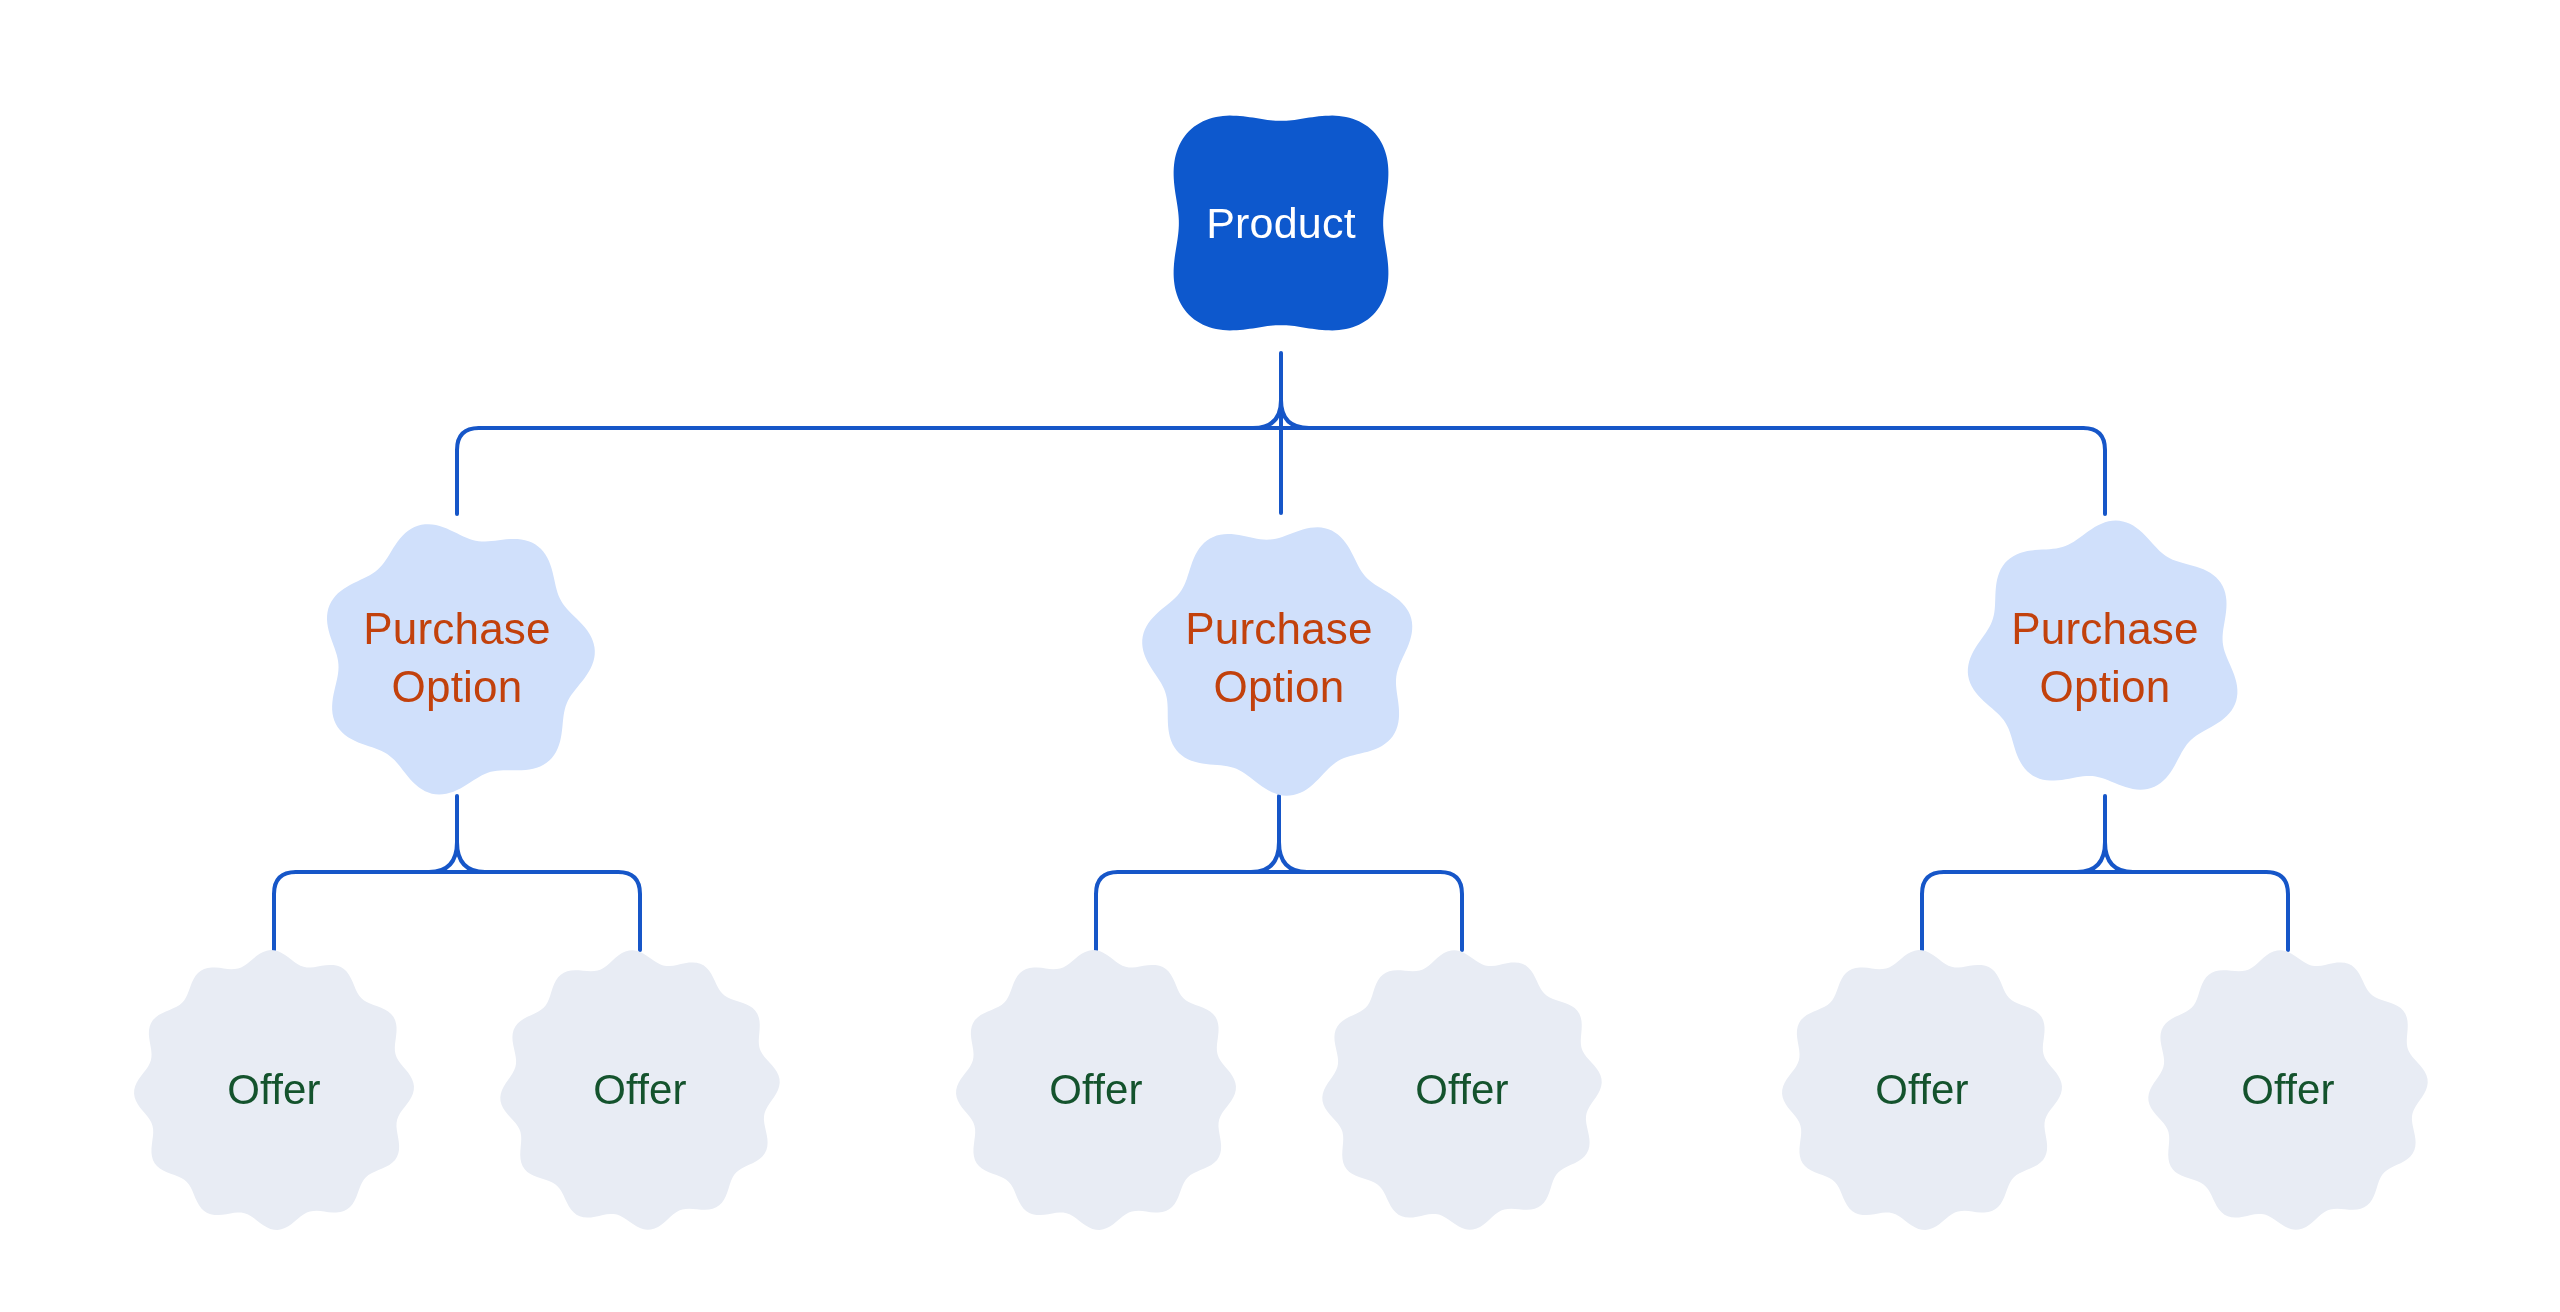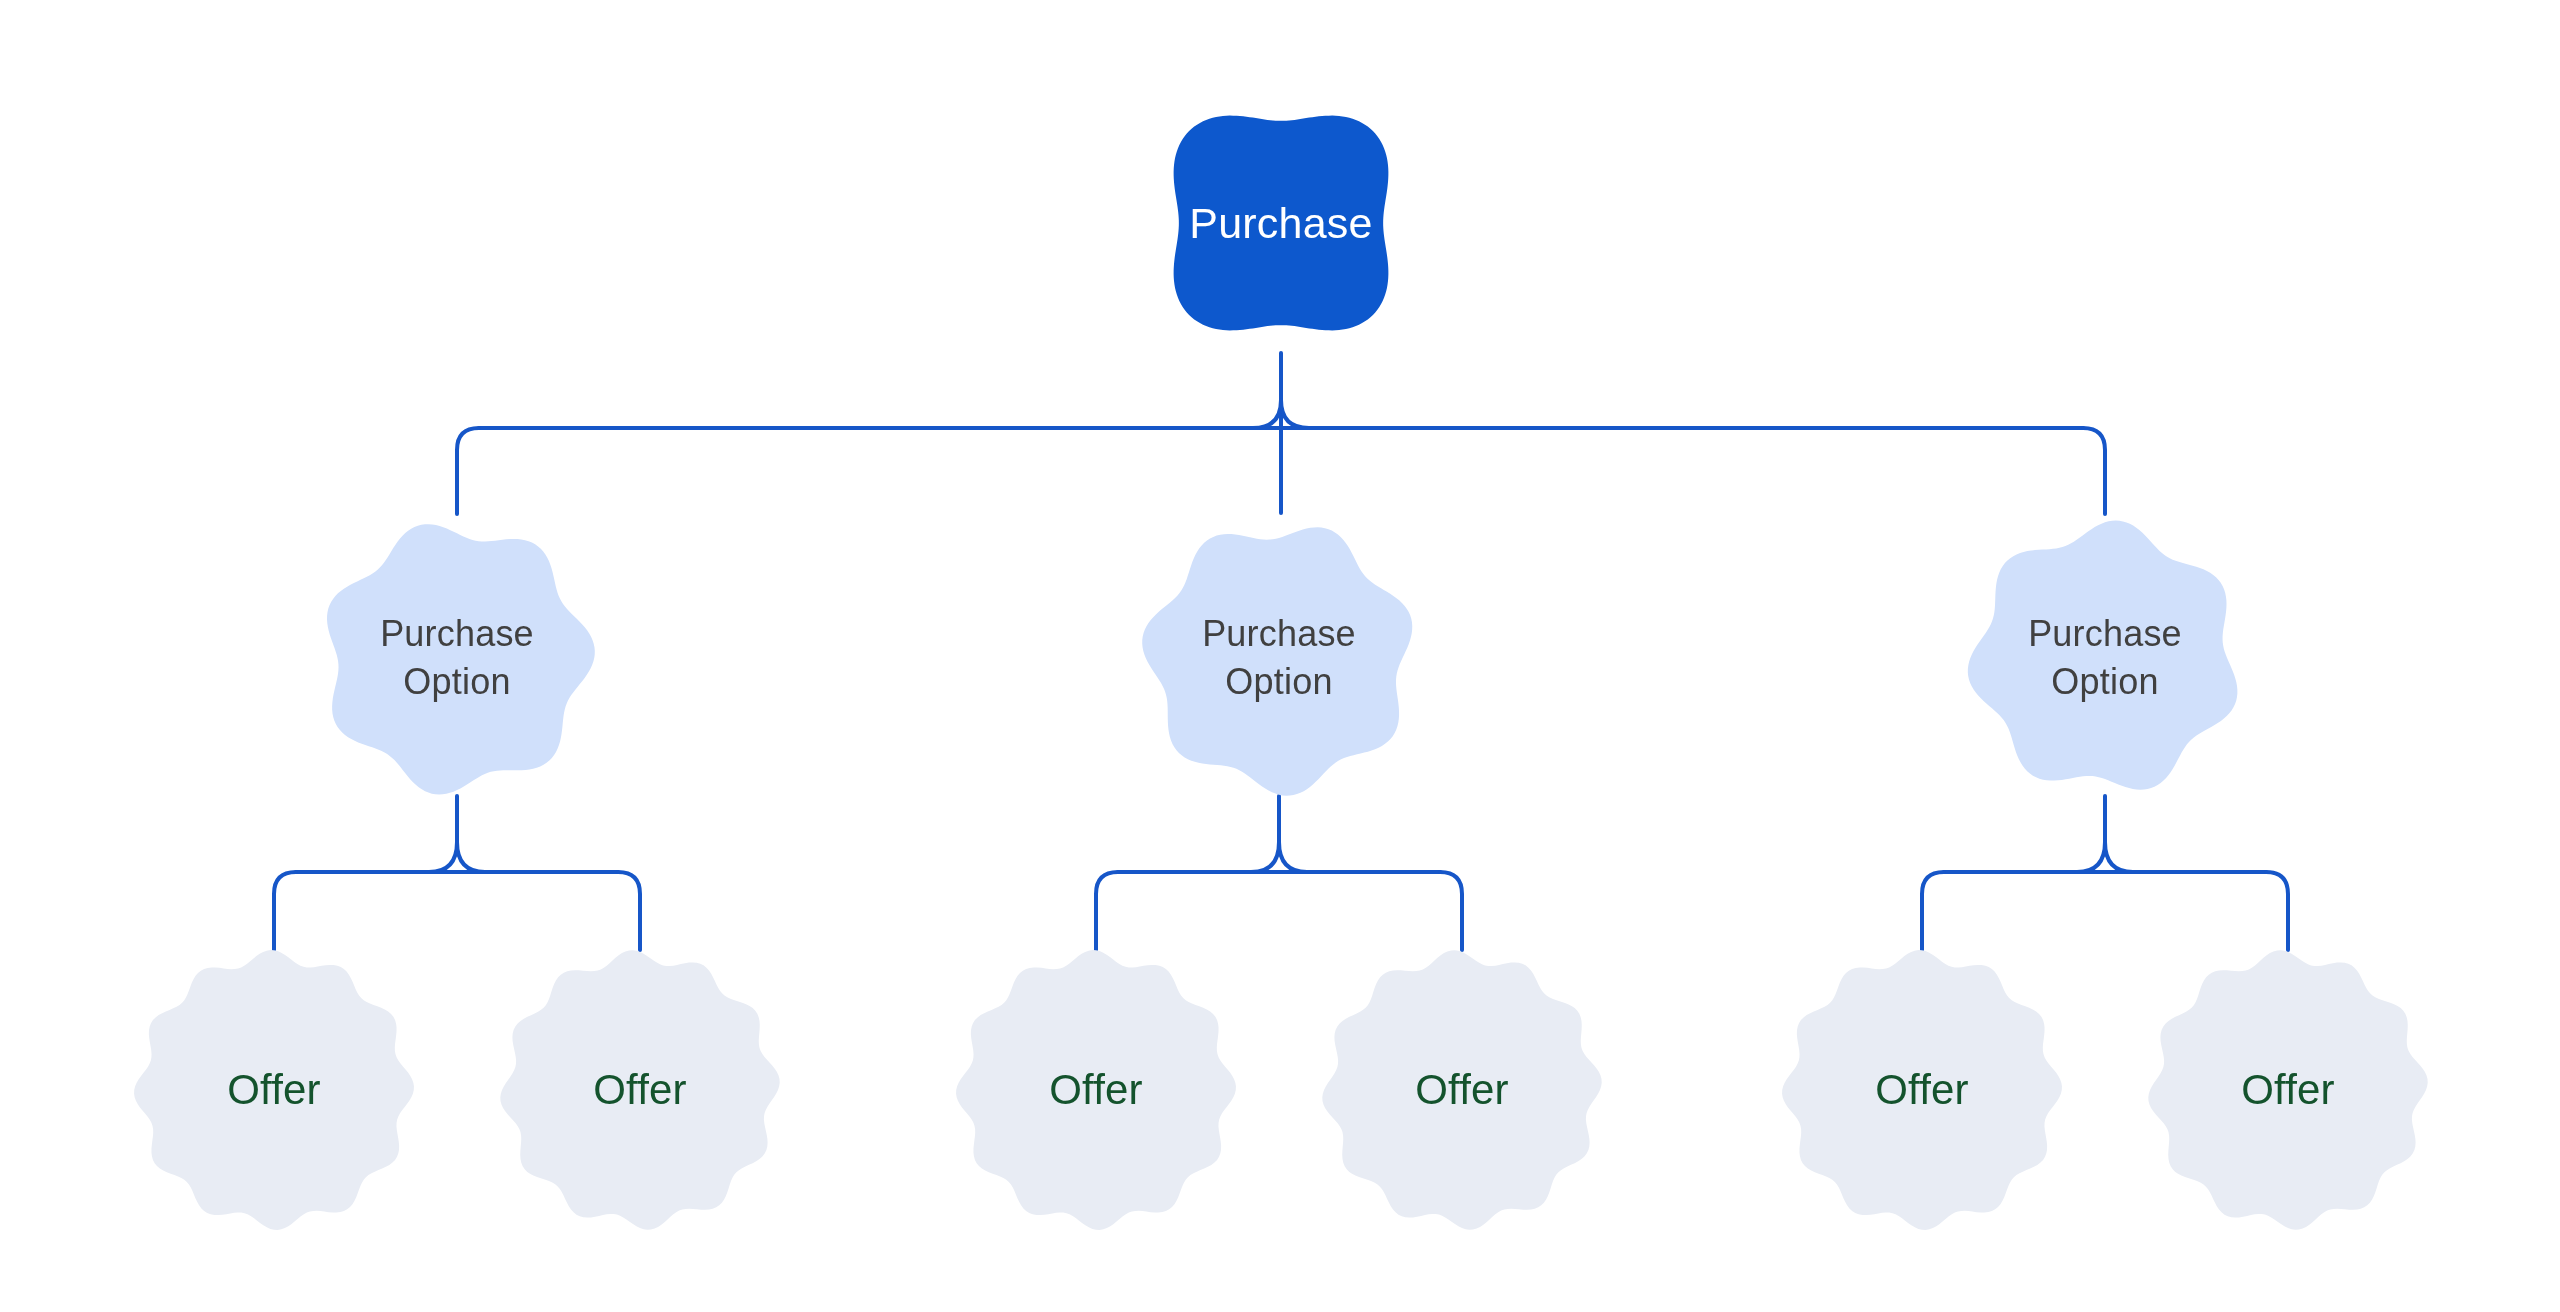--- a/index.html
+++ b/index.html
@@ -30,21 +30,21 @@
     align-items: center;
     justify-content: center;
     text-align: center;
     font-weight: 500;
     letter-spacing: 0.2px;
   }
   .node.product { left: 1150px; top: 93px; width: 262px; height: 260px; }
   .node.product .label { color: #ffffff; font-size: 43px; }
 
   .node.po { width: 280px; height: 276px; top: 520px; }
-  .node.po .label { color: #404040; font-size: 36px; line-height: 1.32; padding: 0 42px; text-align: center; }
+  .node.po .label { color: #c2410c; font-size: 44px; line-height: 1.32; padding: 0 42px; text-align: center; }
   .node.po.po-0 { left: 317px; }
   .node.po.po-1 { left: 1139px; }
   .node.po.po-2 { left: 1965px; }
 
   .node.offer { width: 282px; height: 280px; top: 950px; }
   .node.offer .label { color: #14532d; font-size: 42px; }
   .node.offer.of-0 { left: 133px; }
   .node.offer.of-1 { left: 499px; }
   .node.offer.of-2 { left: 955px; }
   .node.offer.of-3 { left: 1321px; }
@@ -86,21 +86,21 @@
       <path d="M1944 872 H2266"></path>
       <path d="M1922 950 V894 Q1922 872 1944 872"></path>
       <path d="M2288 950 V894 Q2288 872 2266 872"></path>
     </g>
   </svg>
 
   <div class="node product">
     <svg class="blob" viewBox="0 0 200 200" aria-hidden="true">
       <path fill="#0d58cd" d="M178.57 100.00L178.60 102.06L178.70 104.12L178.85 106.21L179.06 108.31L179.32 110.44L179.63 112.61L179.96 114.82L180.32 117.07L180.70 119.37L181.07 121.72L181.43 124.12L181.77 126.57L182.06 129.06L182.31 131.60L182.49 134.17L182.59 136.77L182.60 139.40L182.50 142.04L182.30 144.68L181.96 147.32L181.50 149.94L180.89 152.53L180.14 155.08L179.25 157.58L178.20 160.00L176.99 162.35L175.64 164.60L174.14 166.76L172.49 168.80L170.71 170.71L168.80 172.49L166.76 174.14L164.60 175.64L162.35 176.99L160.00 178.20L157.58 179.25L155.08 180.14L152.53 180.89L149.94 181.50L147.32 181.96L144.68 182.30L142.04 182.50L139.40 182.60L136.77 182.59L134.17 182.49L131.60 182.31L129.06 182.06L126.57 181.77L124.12 181.43L121.72 181.07L119.37 180.70L117.07 180.32L114.82 179.96L112.61 179.63L110.44 179.32L108.31 179.06L106.21 178.85L104.12 178.70L102.06 178.60L100.00 178.57L97.94 178.60L95.88 178.70L93.79 178.85L91.69 179.06L89.56 179.32L87.39 179.63L85.18 179.96L82.93 180.32L80.63 180.70L78.28 181.07L75.88 181.43L73.43 181.77L70.94 182.06L68.40 182.31L65.83 182.49L63.23 182.59L60.60 182.60L57.96 182.50L55.32 182.30L52.68 181.96L50.06 181.50L47.47 180.89L44.92 180.14L42.42 179.25L40.00 178.20L37.65 176.99L35.40 175.64L33.24 174.14L31.20 172.49L29.29 170.71L27.51 168.80L25.86 166.76L24.36 164.60L23.01 162.35L21.80 160.00L20.75 157.58L19.86 155.08L19.11 152.53L18.50 149.94L18.04 147.32L17.70 144.68L17.50 142.04L17.40 139.40L17.41 136.77L17.51 134.17L17.69 131.60L17.94 129.06L18.23 126.57L18.57 124.12L18.93 121.72L19.30 119.37L19.68 117.07L20.04 114.82L20.37 112.61L20.68 110.44L20.94 108.31L21.15 106.21L21.30 104.12L21.40 102.06L21.43 100.00L21.40 97.94L21.30 95.88L21.15 93.79L20.94 91.69L20.68 89.56L20.37 87.39L20.04 85.18L19.68 82.93L19.30 80.63L18.93 78.28L18.57 75.88L18.23 73.43L17.94 70.94L17.69 68.40L17.51 65.83L17.41 63.23L17.40 60.60L17.50 57.96L17.70 55.32L18.04 52.68L18.50 50.06L19.11 47.47L19.86 44.92L20.75 42.42L21.80 40.00L23.01 37.65L24.36 35.40L25.86 33.24L27.51 31.20L29.29 29.29L31.20 27.51L33.24 25.86L35.40 24.36L37.65 23.01L40.00 21.80L42.42 20.75L44.92 19.86L47.47 19.11L50.06 18.50L52.68 18.04L55.32 17.70L57.96 17.50L60.60 17.40L63.23 17.41L65.83 17.51L68.40 17.69L70.94 17.94L73.43 18.23L75.88 18.57L78.28 18.93L80.63 19.30L82.93 19.68L85.18 20.04L87.39 20.37L89.56 20.68L91.69 20.94L93.79 21.15L95.88 21.30L97.94 21.40L100.00 21.43L102.06 21.40L104.12 21.30L106.21 21.15L108.31 20.94L110.44 20.68L112.61 20.37L114.82 20.04L117.07 19.68L119.37 19.30L121.72 18.93L124.12 18.57L126.57 18.23L129.06 17.94L131.60 17.69L134.17 17.51L136.77 17.41L139.40 17.40L142.04 17.50L144.68 17.70L147.32 18.04L149.94 18.50L152.53 19.11L155.08 19.86L157.58 20.75L160.00 21.80L162.35 23.01L164.60 24.36L166.76 25.86L168.80 27.51L170.71 29.29L172.49 31.20L174.14 33.24L175.64 35.40L176.99 37.65L178.20 40.00L179.25 42.42L180.14 44.92L180.89 47.47L181.50 50.06L181.96 52.68L182.30 55.32L182.50 57.96L182.60 60.60L182.59 63.23L182.49 65.83L182.31 68.40L182.06 70.94L181.77 73.43L181.43 75.88L181.07 78.28L180.70 80.63L180.32 82.93L179.96 85.18L179.63 87.39L179.32 89.56L179.06 91.69L178.85 93.79L178.70 95.88L178.60 97.94L178.57 100.00Z"></path>
     </svg>
-    <div class="label">Purchase</div>
+    <div class="label">Product</div>
   </div>
 
   <div class="node po po-0">
     <svg class="blob" viewBox="0 0 200 200" aria-hidden="true">
       <path fill="#d0e0fb" d="M199.45 100.00L198.81 102.59L197.91 105.13L196.78 107.62L195.45 110.03L193.97 112.37L192.37 114.63L190.70 116.81L189.00 118.92L187.33 120.97L185.71 122.97L184.19 124.94L182.79 126.90L181.53 128.87L180.43 130.87L179.50 132.93L178.72 135.05L178.10 137.25L177.61 139.54L177.22 141.93L176.92 144.41L176.65 146.97L176.40 149.61L176.10 152.30L175.74 155.03L175.27 157.76L174.66 160.46L173.88 163.10L172.92 165.65L171.74 168.08L170.35 170.35L168.74 172.43L166.91 174.31L164.88 175.97L162.67 177.39L160.29 178.57L157.78 179.52L155.15 180.25L152.45 180.77L149.71 181.11L146.94 181.31L144.19 181.38L141.47 181.39L138.81 181.36L136.21 181.33L133.70 181.35L131.27 181.45L128.92 181.66L126.65 182.01L124.44 182.51L122.29 183.18L120.17 184.02L118.07 185.02L115.97 186.17L113.85 187.44L111.69 188.81L109.49 190.25L107.22 191.70L104.88 193.13L102.47 194.49L100.00 195.74L97.46 196.83L94.88 197.73L92.26 198.39L89.62 198.80L86.98 198.92L84.36 198.75L81.78 198.28L79.27 197.52L76.84 196.47L74.50 195.17L72.26 193.63L70.14 191.90L68.13 190.00L66.23 187.98L64.42 185.90L62.70 183.77L61.05 181.66L59.44 179.60L57.86 177.61L56.27 175.74L54.66 174.00L52.99 172.39L51.24 170.94L49.41 169.63L47.47 168.46L45.41 167.42L43.23 166.47L40.94 165.59L38.55 164.75L36.08 163.92L33.54 163.07L30.97 162.16L28.40 161.16L25.86 160.04L23.40 158.78L21.05 157.36L18.84 155.78L16.82 154.02L15.01 152.08L13.44 149.97L12.13 147.71L11.08 145.31L10.30 142.78L9.79 140.16L9.53 137.47L9.51 134.74L9.68 131.98L10.03 129.23L10.51 126.51L11.07 123.83L11.69 121.20L12.31 118.64L12.89 116.14L13.39 113.72L13.79 111.35L14.04 109.03L14.14 106.76L14.07 104.50L13.82 102.26L13.40 100.00L12.83 97.72L12.12 95.39L11.31 93.02L10.43 90.59L9.51 88.09L8.61 85.53L7.77 82.91L7.02 80.24L6.42 77.53L6.01 74.81L5.80 72.10L5.85 69.41L6.16 66.77L6.74 64.20L7.61 61.73L8.76 59.38L10.18 57.16L11.84 55.08L13.72 53.16L15.80 51.39L18.02 49.76L20.36 48.28L22.78 46.93L25.23 45.67L27.67 44.50L30.08 43.38L32.41 42.28L34.66 41.16L36.79 40.01L38.79 38.79L40.67 37.48L42.42 36.05L44.06 34.50L45.59 32.80L47.03 30.97L48.42 29.01L49.78 26.92L51.12 24.74L52.50 22.48L53.92 20.18L55.41 17.88L57.01 15.62L58.71 13.44L60.54 11.37L62.50 9.47L64.59 7.76L66.81 6.29L69.15 5.07L71.60 4.12L74.14 3.47L76.74 3.11L79.39 3.04L82.07 3.23L84.75 3.69L87.41 4.36L90.04 5.22L92.62 6.23L95.14 7.34L97.60 8.51L100.00 9.69L102.33 10.85L104.62 11.94L106.85 12.92L109.06 13.77L111.26 14.47L113.46 15.00L115.69 15.35L117.95 15.54L120.27 15.57L122.65 15.46L125.10 15.25L127.63 14.96L130.23 14.62L132.90 14.30L135.62 14.01L138.37 13.81L141.14 13.74L143.91 13.83L146.63 14.11L149.29 14.62L151.86 15.36L154.32 16.36L156.62 17.61L158.76 19.12L160.72 20.86L162.49 22.83L164.06 25.00L165.43 27.33L166.62 29.80L167.63 32.37L168.49 35.00L169.23 37.67L169.87 40.33L170.45 42.95L171.00 45.52L171.56 48.01L172.17 50.40L172.85 52.69L173.64 54.87L174.56 56.95L175.63 58.94L176.85 60.84L178.23 62.69L179.75 64.49L181.42 66.28L183.19 68.06L185.06 69.88L186.97 71.74L188.89 73.67L190.78 75.68L192.60 77.77L194.29 79.96L195.82 82.24L197.15 84.61L198.24 87.07L199.07 89.59L199.61 92.16L199.86 94.77L199.80 97.39L199.45 100.00Z"></path>
     </svg>
     <div class="label">Purchase Option</div>
   </div>
   <div class="node po po-1">
     <svg class="blob" viewBox="0 0 200 200" aria-hidden="true">

